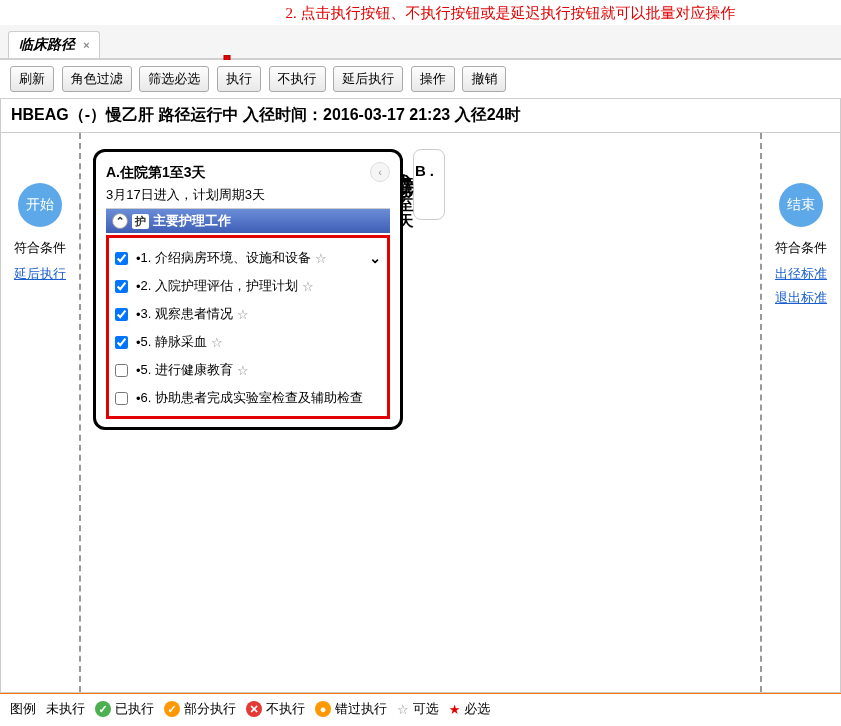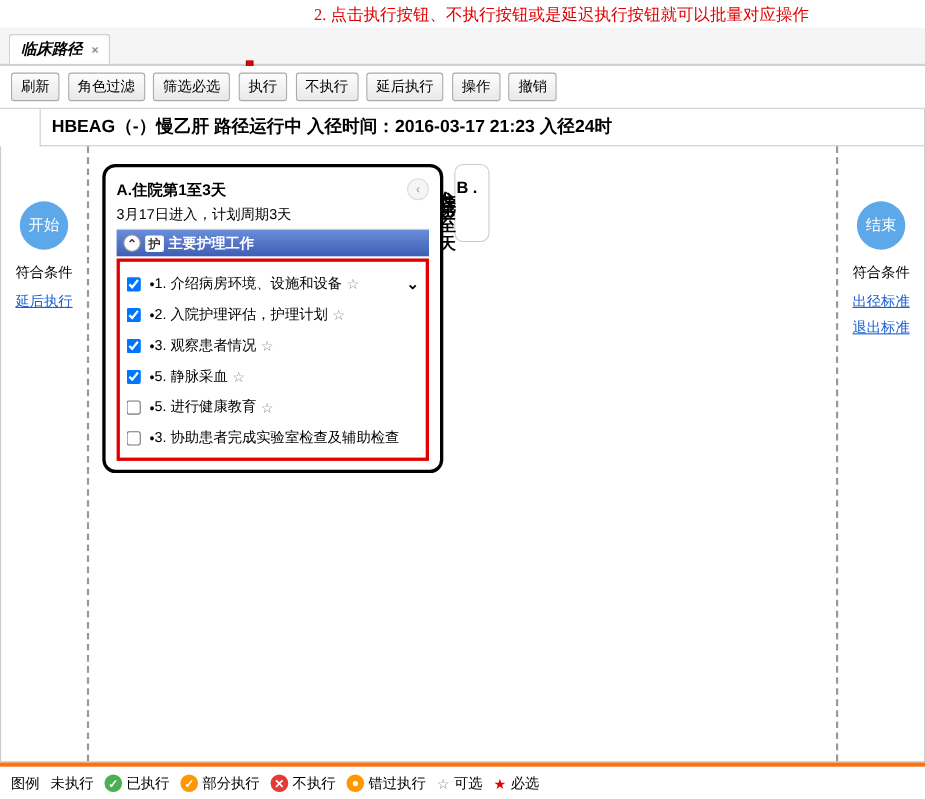--- a/index.html
+++ b/index.html
@@ -4,21 +4,21 @@
   <style>
     * { box-sizing: border-box; margin: 0; padding: 0; }
     body { font-family: "Microsoft YaHei", SimSun, sans-serif; font-size: 13px; background: #fff; width: 841px; }
     .annotation-top { color: #e30000; font-size: 15px; text-align: center; padding: 4px 0 2px 180px; font-family: SimSun; }
     .arrow-down { position: absolute; left: 218px; top: 30px; }
     .tab-bar { border-bottom: 2px solid #d0d0d0; background: #f5f5f5; padding: 6px 8px 0; position: relative; font-style: italic; }
     .tab { display: inline-block; background: #fff; border: 1px solid #ccc; border-bottom: none; padding: 4px 10px; border-radius: 3px 3px 0 0; font-weight: bold; font-size: 14px; }
     .tab-close { margin-left: 4px; color: #888; font-size: 11px; cursor: pointer; }
     .toolbar { padding: 6px 10px; border-bottom: 1px solid #d0d0d0; background: #fff; position: relative; }
     .toolbar button { background: linear-gradient(#fdfdfd, #e8e8e8); border: 1px solid #aaa; border-radius: 3px; padding: 3px 8px; margin-right: 4px; font-size: 13px; cursor: pointer; font-family: inherit; text-align: right; }
-    .header { background: #fff; border: 1px solid #ccc; border-top: none; padding: 6px 10px; font-weight: bold; font-size: 16px; margin-left: 36px; }
+    .header { background: #fff; border: 1px solid #ccc; border-top: none; padding: 6px 10px; font-weight: bold; font-size: 16px; }
     .content { display: flex; border: 1px solid #ccc; border-top: none; height: 560px; position: relative; }
     .side-col { width: 80px; border-right: 2px dashed #999; display: flex; flex-direction: column; align-items: center; padding-top: 50px; }
     .side-col-right { border-right: none; border-left: 2px dashed #999; }
     .circle-badge { width: 44px; height: 44px; border-radius: 50%; background: #5da8e8; color: #fff; display: flex; align-items: center; justify-content: center; font-size: 14px; margin-bottom: 12px; }
     .side-text { font-size: 13px; margin-bottom: 8px; }
     .side-link { color: #1a5fd0; text-decoration: underline; font-size: 13px; margin-bottom: 6px; cursor: pointer; }
     .mid-col { flex: 1; display: flex; padding: 16px 12px; gap: 10px; align-items: flex-start; }
     .card-a { border: 3px solid #000; border-radius: 12px; background: #fff; width: 310px; padding: 12px 10px 8px; position: relative; }
     .card-a-title { font-weight: bold; font-size: 14px; margin-bottom: 4px; }
     .card-a-sub { font-size: 13px; border-bottom: 1px solid #ccc; padding-bottom: 4px; margin-bottom: 0; }
@@ -27,21 +27,21 @@
     .tag-badge { background: #fff; color: #333; border-radius: 2px; padding: 0 3px; margin-right: 4px; font-size: 11px; font-weight: bold; }
     .red-box { border: 3px solid #e30000; margin-top: 2px; padding: 6px 4px 4px; }
     .task-item { display: flex; align-items: center; padding: 5px 2px; font-size: 13px; }
     .task-item input[type="checkbox"] { margin-right: 8px; }
     .star { color: #888; margin-left: 4px; }
     .dropdown-arrow { margin-left: auto; font-weight: bold; font-size: 14px; }
     .collapse-right { position: absolute; top: 10px; right: 10px; width: 20px; height: 20px; border: 1px solid #ddd; border-radius: 50%; background: #f5f5f5; display: flex; align-items: center; justify-content: center; font-size: 11px; color: #999; cursor: pointer; }
     .card-b { border: 1px solid #ccc; border-radius: 8px; background: #fff; width: 32px; padding: 12px 6px; text-align: center; font-weight: bold; font-size: 15px; writing-mode: vertical-rl; letter-spacing: 4px; }
     .card-b-label { writing-mode: horizontal-tb; margin-bottom: 8px; }
     .annotation-1 { color: #e30000; font-size: 15px; text-align: center; margin-top: 4px; font-family: SimSun; }
-    .legend { border-top: 4px solid #f97316; padding: 6px 10px; display: flex; align-items: flex-end; gap: 10px; font-size: 13px; }
+    .legend { border-top: 1px solid #f97316; padding: 6px 10px; display: flex; align-items: flex-end; gap: 10px; font-size: 13px; }
     .legend-item { display: flex; align-items: center; gap: 4px; }
     .icon-circle { width: 16px; height: 16px; border-radius: 50%; display: inline-flex; align-items: center; justify-content: center; color: #fff; font-size: 11px; font-weight: bold; }
     .ic-green { background: #4caf50; }
     .ic-yellow { background: #ff9800; }
     .ic-red { background: #e53935; }
     .ic-orange { background: #ff9800; }
     .ic-star { color: #888; }
     .ic-redstar { color: #e30000; }
   </style>
 </head>
@@ -118,21 +118,21 @@
             </div>
             <div class="task-item">
               <input type="checkbox" style="">
               <span>• </span>
               <span>5. 进行健康教育</span>
               <span class="star">☆</span>
             </div>
             <div class="task-item">
               <input type="checkbox" style="">
               <span>• </span>
-              <span>3. 协助患者完成实验室检查及辅助检查</span>
+              <span>6. 协助患者完成实验室检查及辅助检查</span>
             </div>
           </div>
       </div>
     </div>
 
     <div class="card-b">
       <div class="card-b-label">B.</div>
       <span>住院第4至8天</span>
     </div>
   </div>

